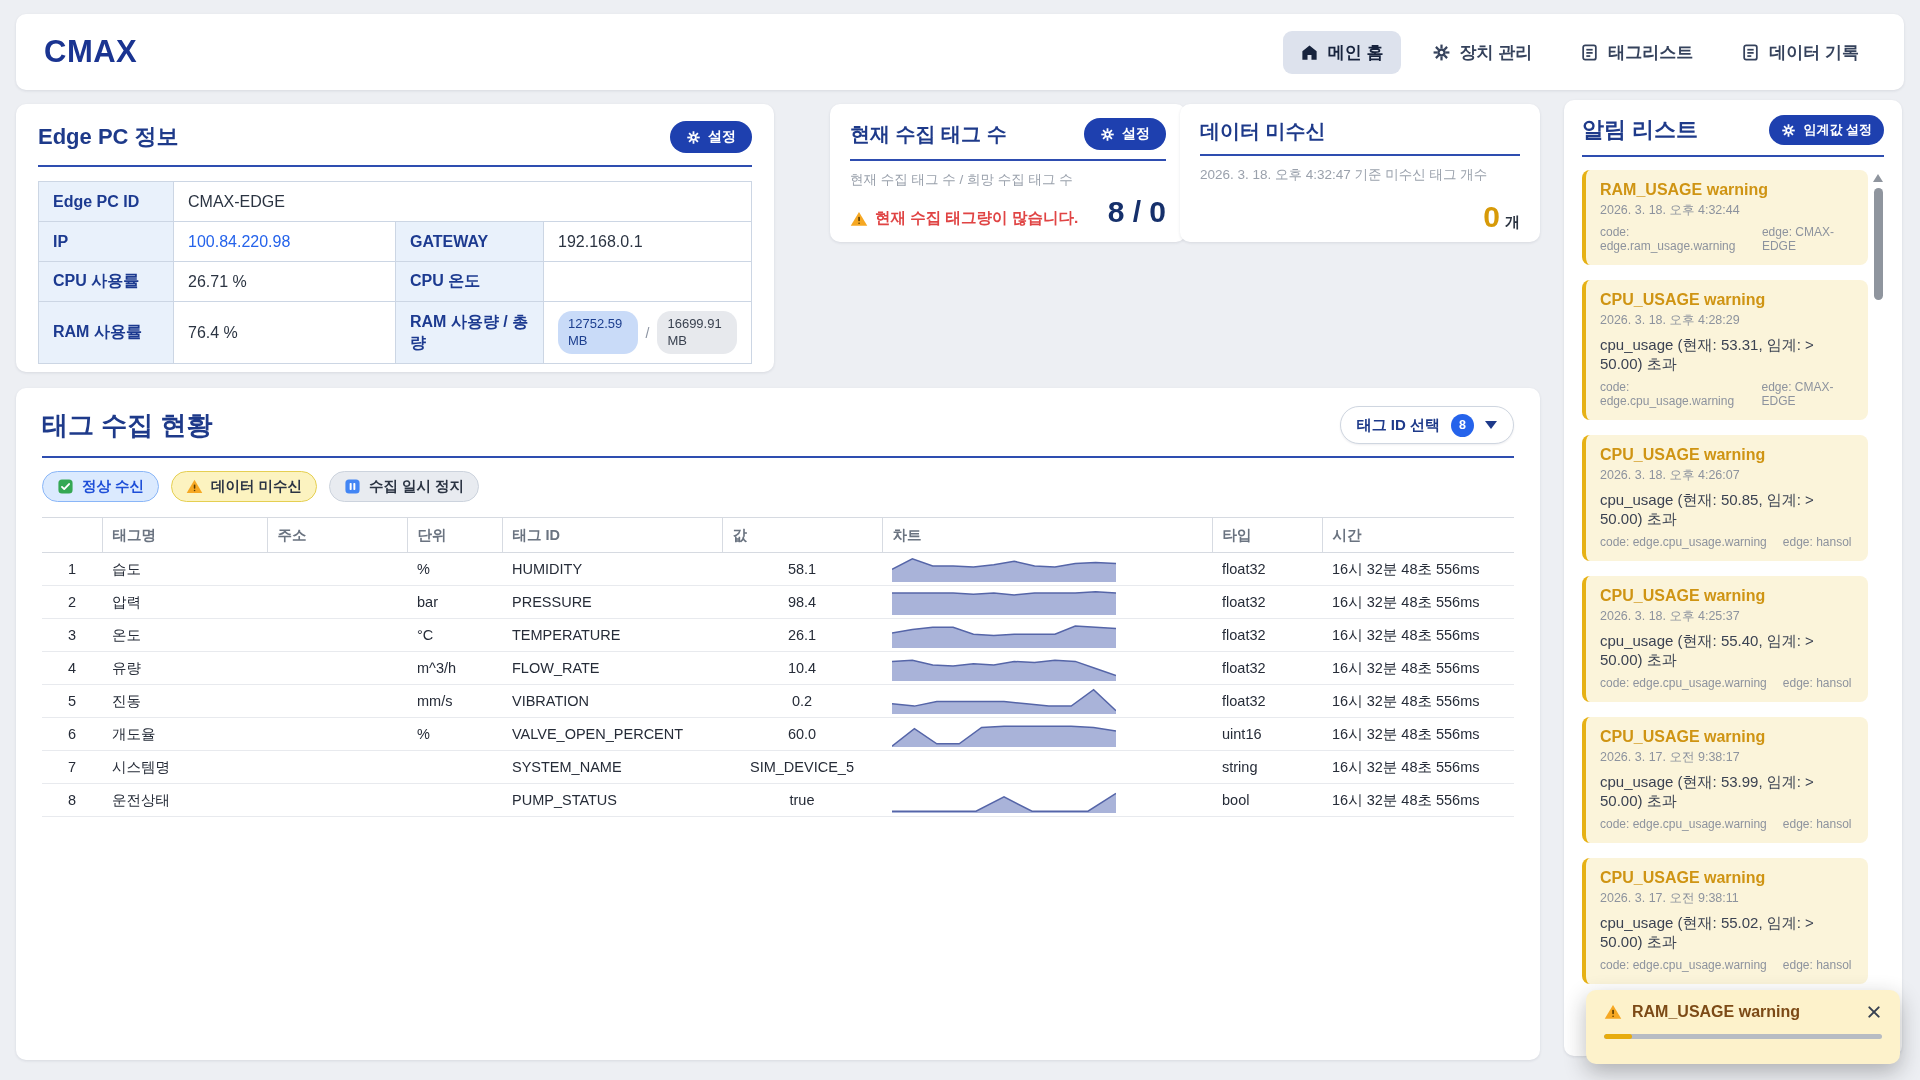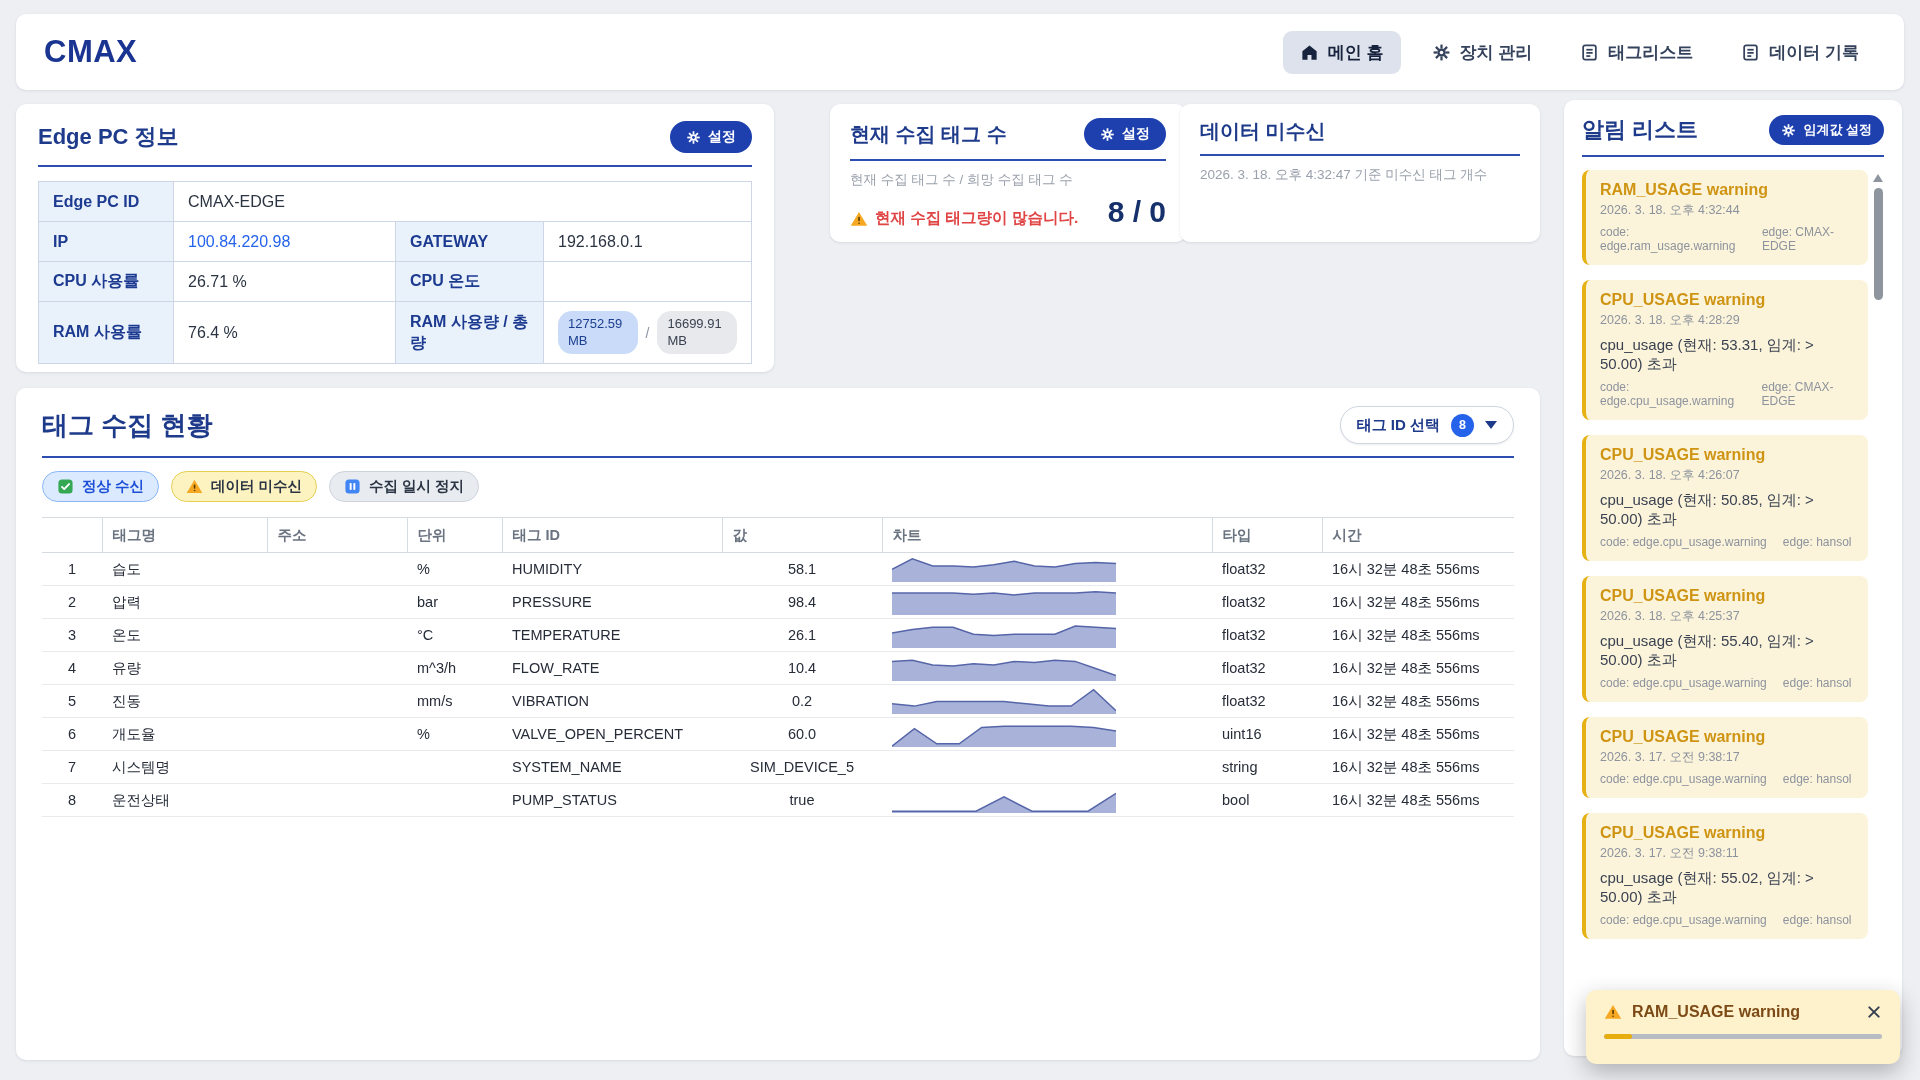--- a/index.html
+++ b/index.html
@@ -274,20 +274,23 @@
     <div class="big-navy">8 / 0</div>
   </div>
 </div>
 
 <div class="card missing-card">
   <div class="stat-head">
     <div class="stat-title">데이터 미수신</div>
   </div>
   <div class="rule" style="margin-top:9px"></div>
   <div class="stat-sub">2026. 3. 18. 오후 4:32:47 기준 미수신 태그 개수</div>
+  <div class="missing-val">
+    <span class="big-gold">0</span><span class="unit">개</span>
+  </div>
 </div>
 
 <div class="card alerts-card">
   <div class="alerts-head">
     <div class="card-title">알림 리스트</div>
     <button class="btn-blue btn-thresh">
       <span class="gicon">
         <svg viewBox="0 0 24 24">
             <g fill="#ffffff">
               <circle cx="12" cy="12" r="5.2"></circle>
@@ -344,20 +347,21 @@
     <div class="a-time">2026. 3. 18. 오후 4:25:37</div>
     <div class="a-body">cpu_usage (현재: 55.40, 임계: &gt; 50.00) 초과</div>
     <div class="a-meta">
       <span class="a-code">code: edge.cpu_usage.warning</span>
       <span class="a-edge">edge: hansol</span>
     </div>
   </div>
         <div class="alert-item">
     <div class="a-title">CPU_USAGE warning</div>
     <div class="a-time">2026. 3. 17. 오전 9:38:17</div>
+    <div class="a-body">cpu_usage (현재: 53.99, 임계: &gt; 50.00) 초과</div>
     <div class="a-meta">
       <span class="a-code">code: edge.cpu_usage.warning</span>
       <span class="a-edge">edge: hansol</span>
     </div>
   </div>
         <div class="alert-item">
     <div class="a-title">CPU_USAGE warning</div>
     <div class="a-time">2026. 3. 17. 오전 9:38:11</div>
     <div class="a-body">cpu_usage (현재: 55.02, 임계: &gt; 50.00) 초과</div>
     <div class="a-meta">

